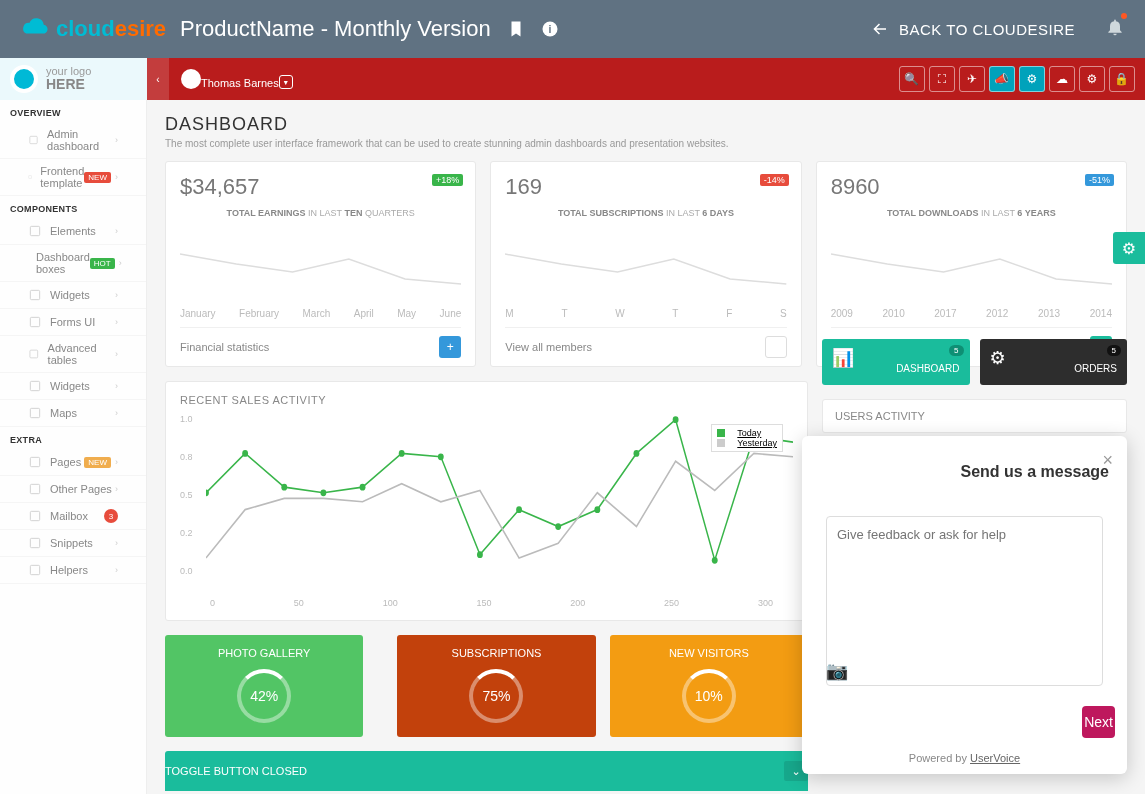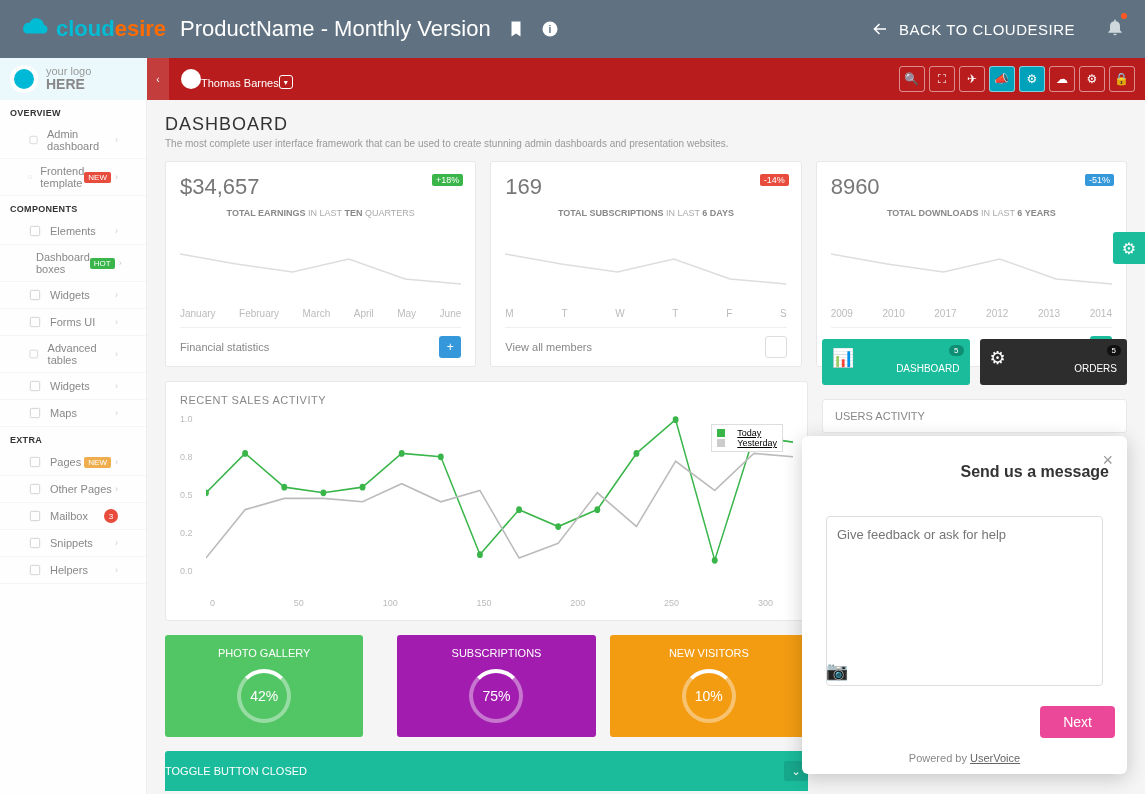--- a/index.html
+++ b/index.html
@@ -67,21 +67,21 @@
 .salescard .sh { font-size: 11px; color: #888; text-transform: uppercase; letter-spacing: 0.5px; }
 .salescard .plot { height: 180px; position: relative; margin-top: 8px; }
 .salescard .yax { position: absolute; left: 0; top: 0; bottom: 18px; display: flex; flex-direction: column; justify-content: space-between; font-size: 9px; color: #bbb; }
 .salescard .xax { display: flex; justify-content: space-between; font-size: 9px; color: #bbb; padding: 4px 20px 0 30px; }
 .salescard .legend { position: absolute; top: 10px; right: 10px; border: 1px solid #ddd; font-size: 9px; padding: 3px 5px; background: #fff; }
 .salescard .legend .li { display: flex; align-items: center; gap: 12px; text-decoration: underline; }
 .salescard .legend .sq { width: 8px; height: 8px; } .sq.g { background: #39b54a; } .sq.gr { background: #ccc; }
 
 .widrow { display: flex; gap: 14px; margin-top: 14px; }
 .wid { flex: 1; border-radius: 3px; text-align: center; padding: 12px 0 14px; color: #fff; }
-.wid.g { background: #52c565; } .wid.b { background: #a21caf; margin-left: 20px; } .wid.o { background: #f39c12; }
+.wid.g { background: #52c565; } .wid.b { background: #c2410c; margin-left: 20px; } .wid.o { background: #f39c12; }
 .wid .wt { font-size: 11px; text-transform: uppercase; }
 .wid .circ { width: 54px; height: 54px; border: 4px solid rgba(255,255,255,0.4); border-top-color: #fff; border-radius: 50%; margin: 10px auto 0; display: flex; align-items: center; justify-content: center; font-size: 14px; }
 
 .toggle { background: #1abc9c; color: #fff; margin-top: 14px; padding: 10px 0; font-size: 11px; text-transform: uppercase; border-radius: 3px 3px 0 0; display: flex; align-items: center; justify-content: space-between; cursor: pointer; }
 .toggle .tg { width: 24px; height: 20px; background: rgba(0,0,0,0.1); display: flex; align-items: center; justify-content: center; border-radius: 2px; }
 
 
 .rightcol { position: absolute; top: 339px; right: 0; width: 323px; padding-right: 18px; }
 .cardpair { display: flex; gap: 10px; }
 .minicard { flex: 1; border-radius: 3px; padding: 10px 10px; color: #fff; position: relative; text-align: right; font-size: 11px; height: 46px; cursor: pointer; }
@@ -96,21 +96,21 @@
 .floatgear { position: absolute; top: 232px; right: 0; width: 32px; height: 32px; background: #1abc9c; color: #fff; display: flex; align-items: center; justify-content: center; border-radius: 3px 0 0 3px; cursor: pointer; }
 
 
 .chat { position: absolute; bottom: 20px; right: 18px; width: 325px; background: #fff; border-radius: 6px; box-shadow: 0 4px 20px rgba(0,0,0,0.2); }
 .chat .ch { padding: 27px 18px; display: flex; align-items: center; justify-content: flex-end; position: relative; }
 .chat .ch .ct { font-size: 16px; font-weight: 600; color: #333; }
 .chat .ch .cx { position: absolute; right: 14px; top: 14px; font-size: 18px; color: #999; cursor: pointer; }
 .chat textarea { width: calc(100% - 24px); margin: 0 12px; height: 170px; border: 1px solid #ddd; border-radius: 4px; padding: 10px; font-size: 13px; resize: none; font-family: inherit; }
 .chat .cm { position: relative; padding: 8px 12px; }
 .chat .cam { position: absolute; bottom: 16px; left: 24px; color: #bbb; font-size: 18px; cursor: pointer; }
-.chat .nxt { float: right; background: #ec4899; color: #fff; border: none; padding: 8px 23px; border-radius: 4px; font-size: 14px; cursor: pointer; margin: 8px 12px; }
+.chat .nxt { float: right; background: #be185d; color: #fff; border: none; padding: 8px 2px; border-radius: 4px; font-size: 14px; cursor: pointer; margin: 8px 12px; }
 .chat .pw { clear: both; text-align: center; font-size: 11px; color: #888; padding: 6px 0 10px; }
 .chat .pw a { color: #666; }
 
 svg.spark { width: 100%; height: 100%; }
 </style>
 </head>
 <body>
 
 <div class="topbar">
   <div class="logo-cloud">

